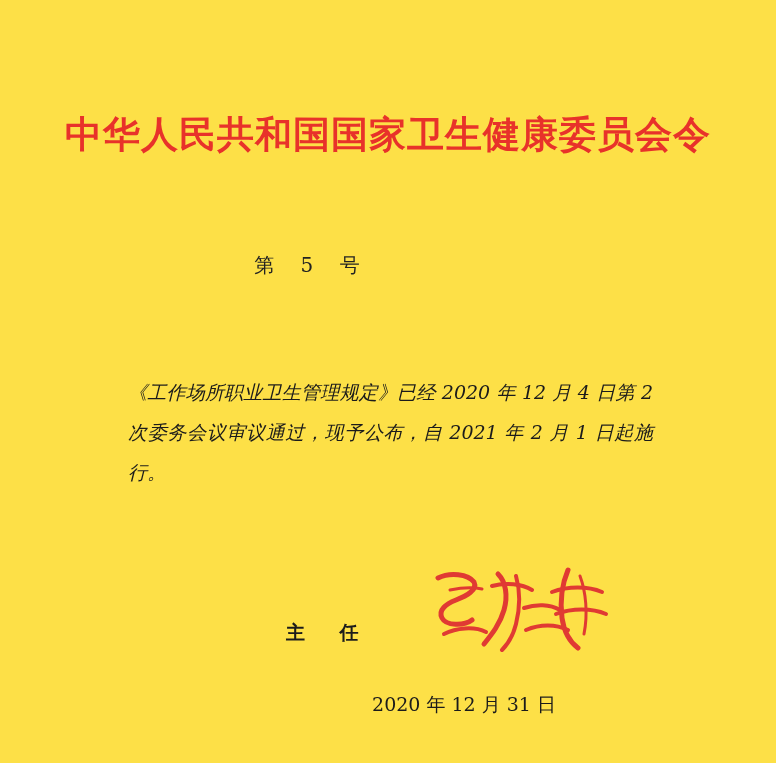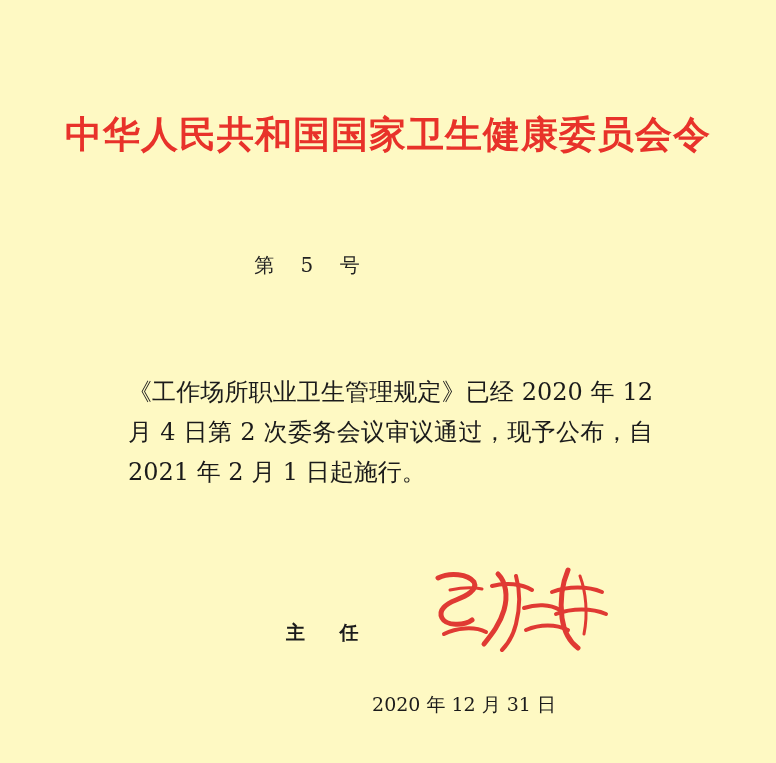--- a/index.html
+++ b/index.html
@@ -12,21 +12,21 @@
     height: 763px;
     position: relative;
     overflow: hidden;
     font-family: "DejaVu Serif", "Liberation Serif", serif;
     color: #1a1a1a;
   }
 
   .page {
     position: absolute;
     inset: 0;
-    background: #fef9c3;
+    background: #fde047;
   }
 
   
   .decree-title {
     position: absolute;
     top: 110px;
     left: 0;
     width: 776px;
     text-align: center;
     color: #e8322a;
@@ -48,24 +48,25 @@
     letter-spacing: 10px;
     color: #222;
   }
 
   
   .body-block {
     position: absolute;
     top: 372px;
     left: 128px;
     width: 525px;
-    font-size: 24px;
+    font-size: 19px;
     line-height: 40px;
     color: #1b1b1b;
     text-align: justify;
+    font-style: italic;
   }
   .body-block .para {
     text-indent: 0;
   }
 
   
   .sign-row {
     position: absolute;
     top: 608px;
     left: 0;

